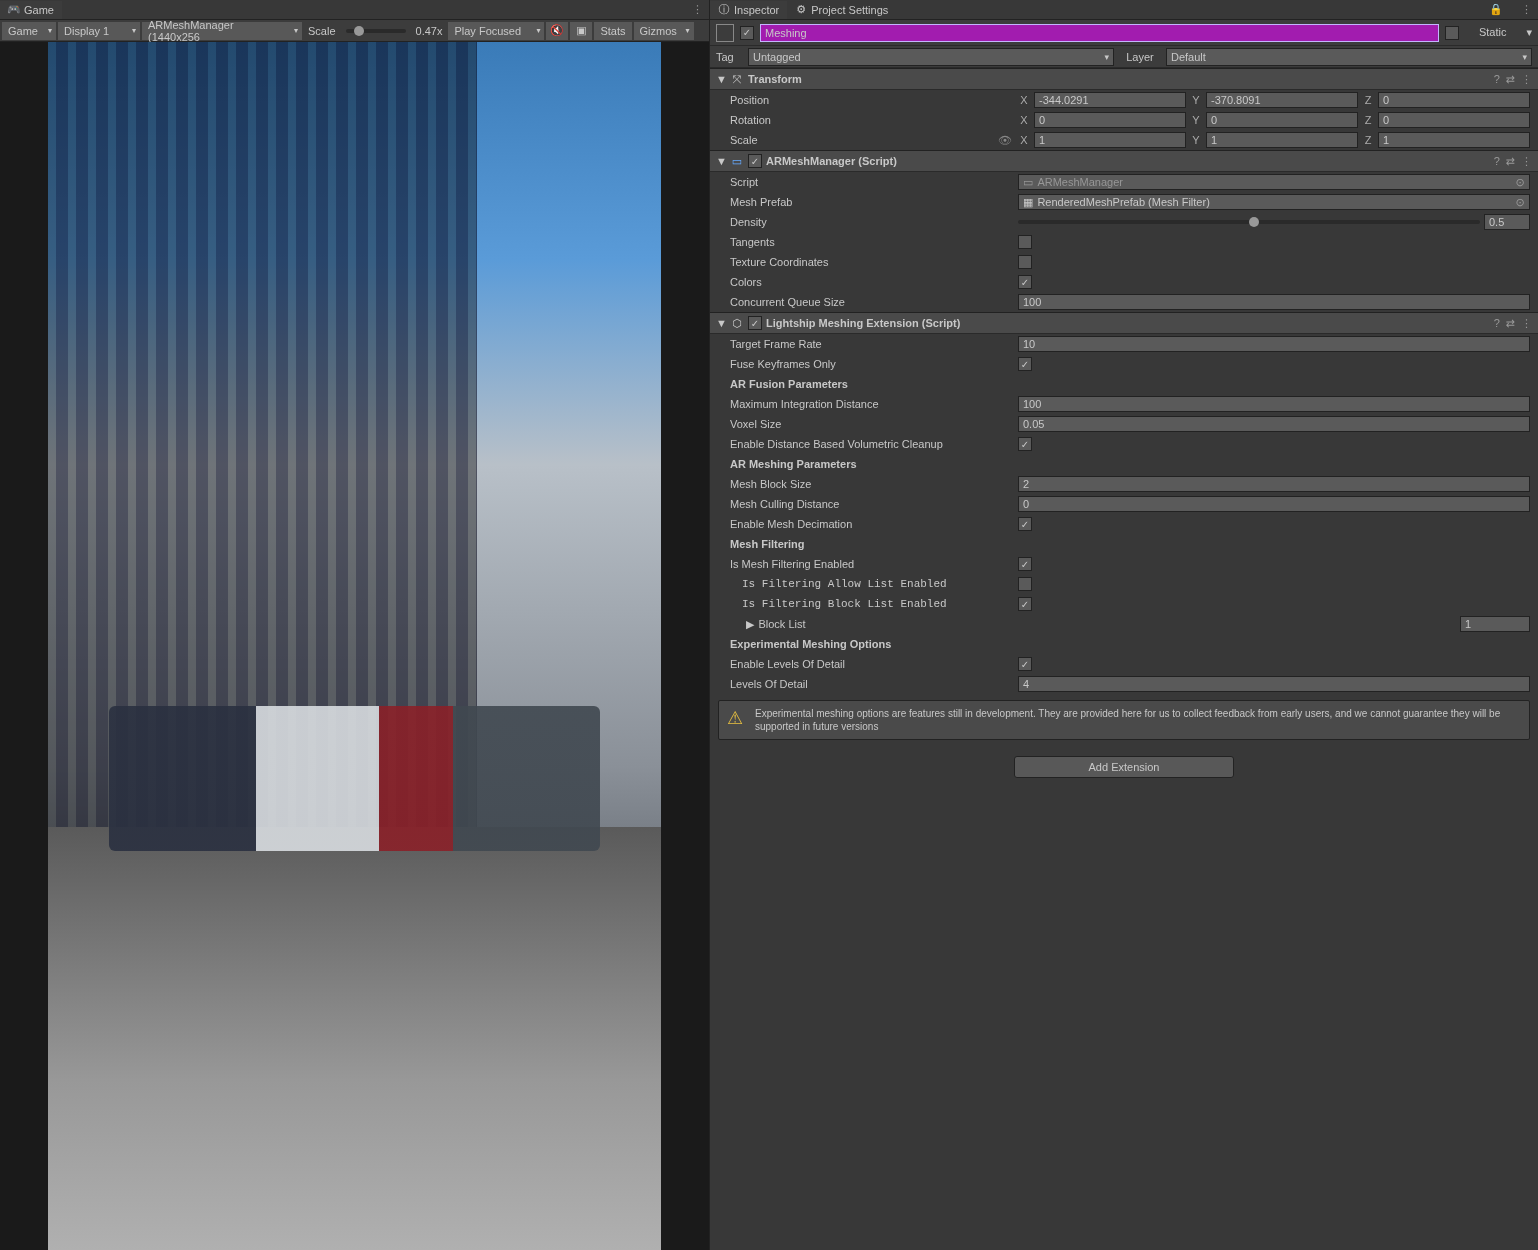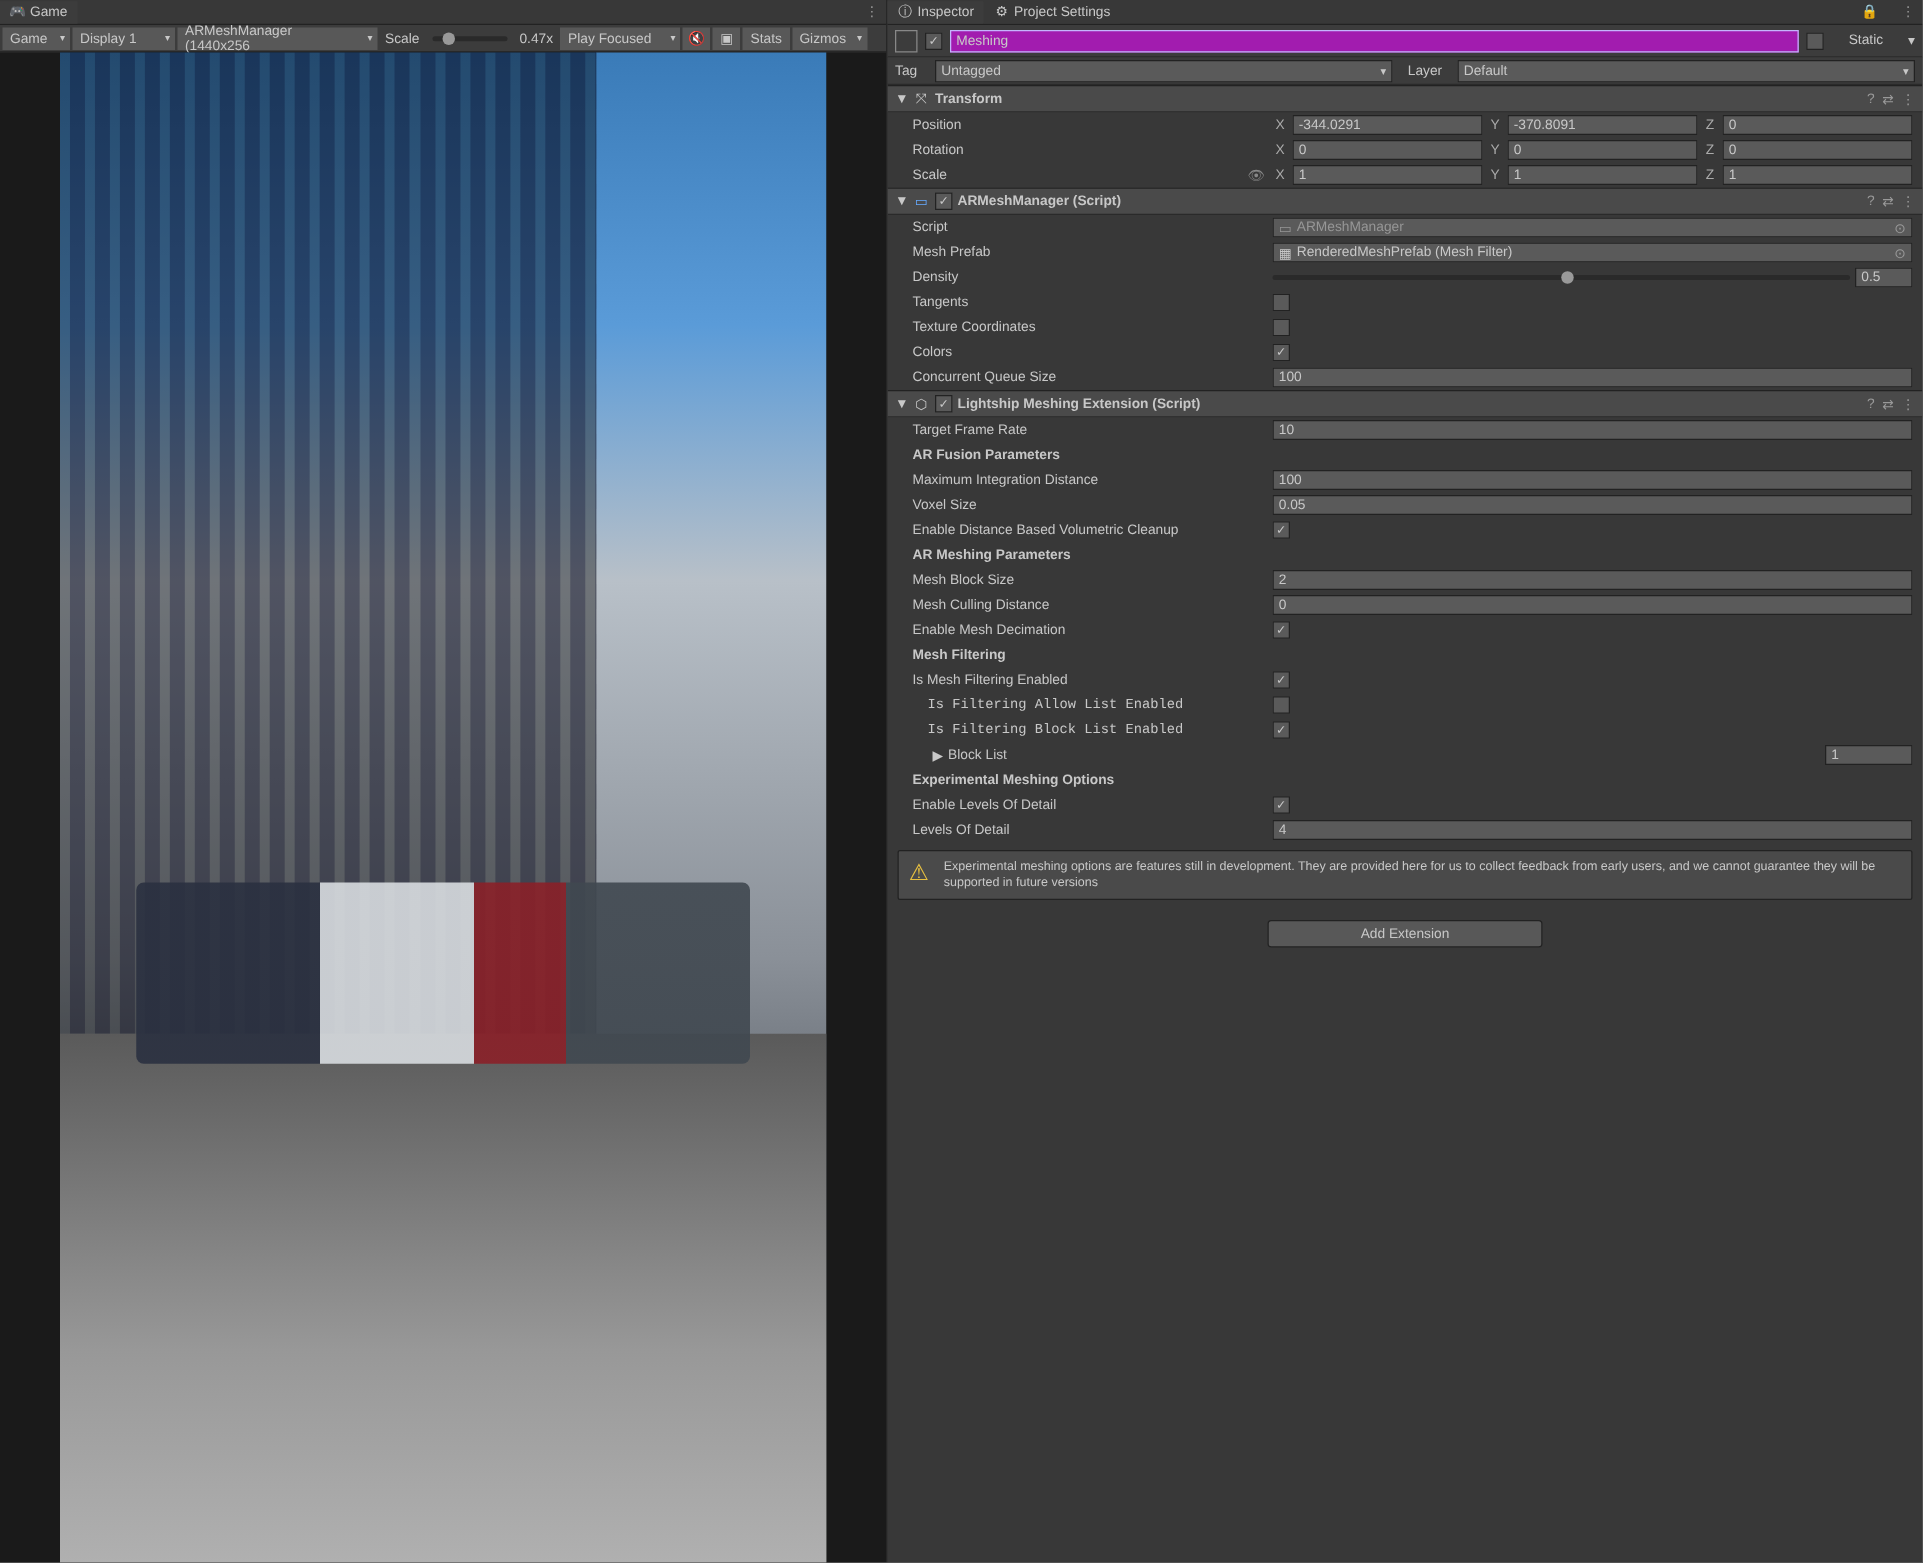--- a/index.html
+++ b/index.html
@@ -282,20 +282,26 @@
         <span>⇄</span>
         <span>⋮</span>
       </div>
     </div>
     <div class="prop-row">
         <span class="prop-label">Target Frame Rate</span>
         <div class="prop-value">
           <input class="num-field" value="10" style="">
         </div>
       </div>
+    <div class="prop-row">
+        <span class="prop-label">Fuse Keyframes Only</span>
+        <div class="prop-value">
+          <div class="checkbox checked"></div>
+        </div>
+      </div>
 
     <div class="prop-row">
         <span class="prop-label bold">AR Fusion Parameters</span>
       </div>
     <div class="prop-row">
         <span class="prop-label">Maximum Integration Distance</span>
         <div class="prop-value">
           <input class="num-field" value="100" style="">
         </div>
       </div>

